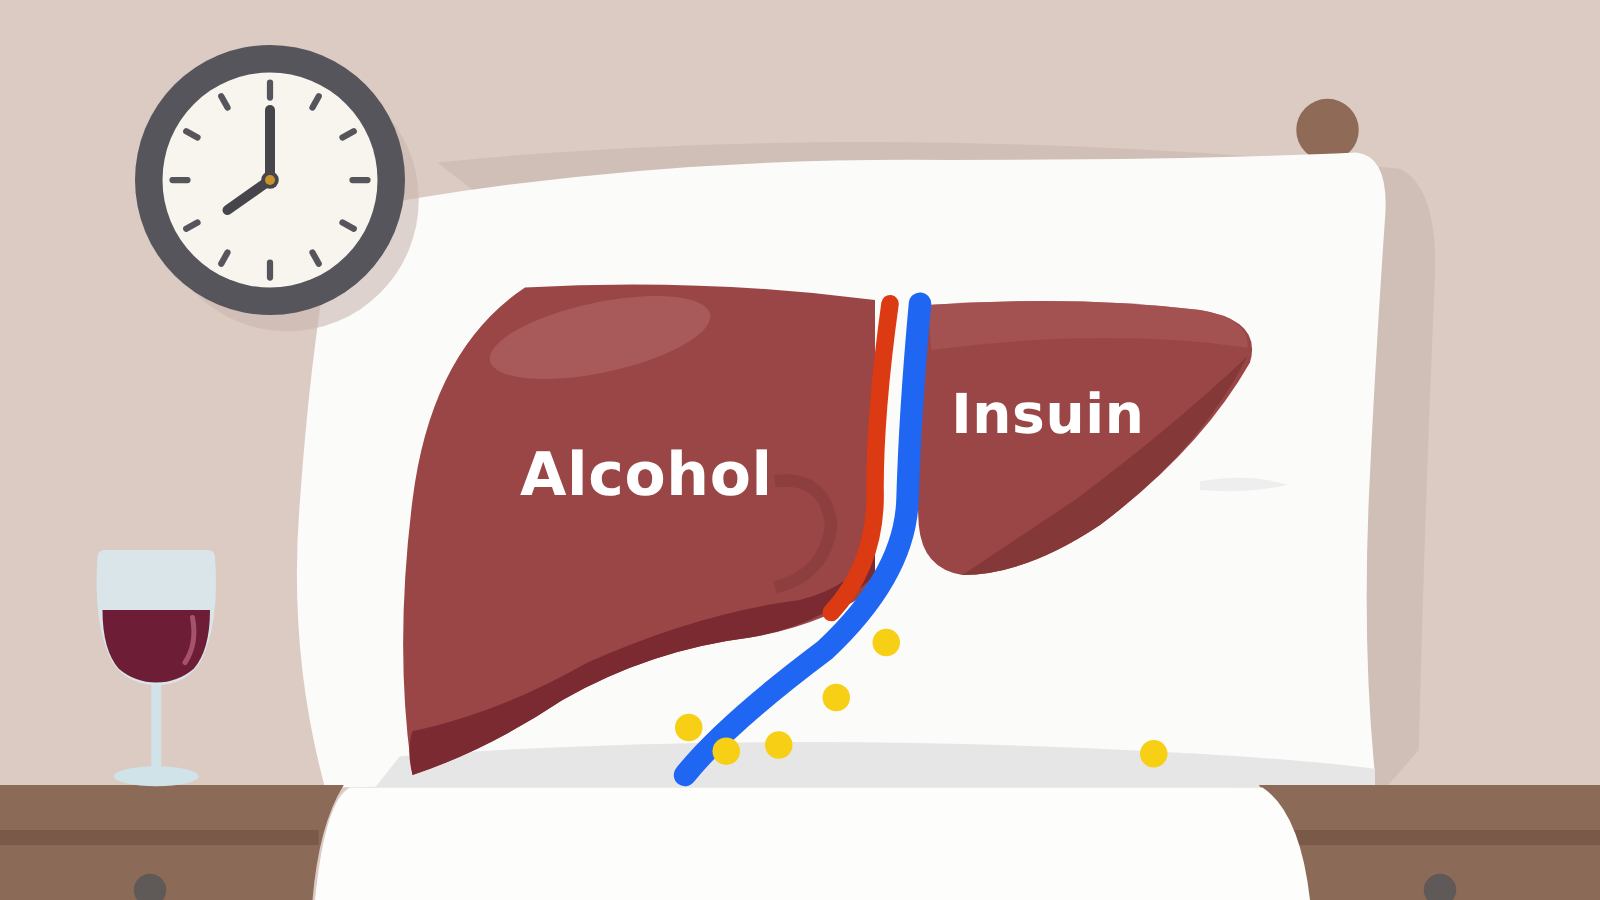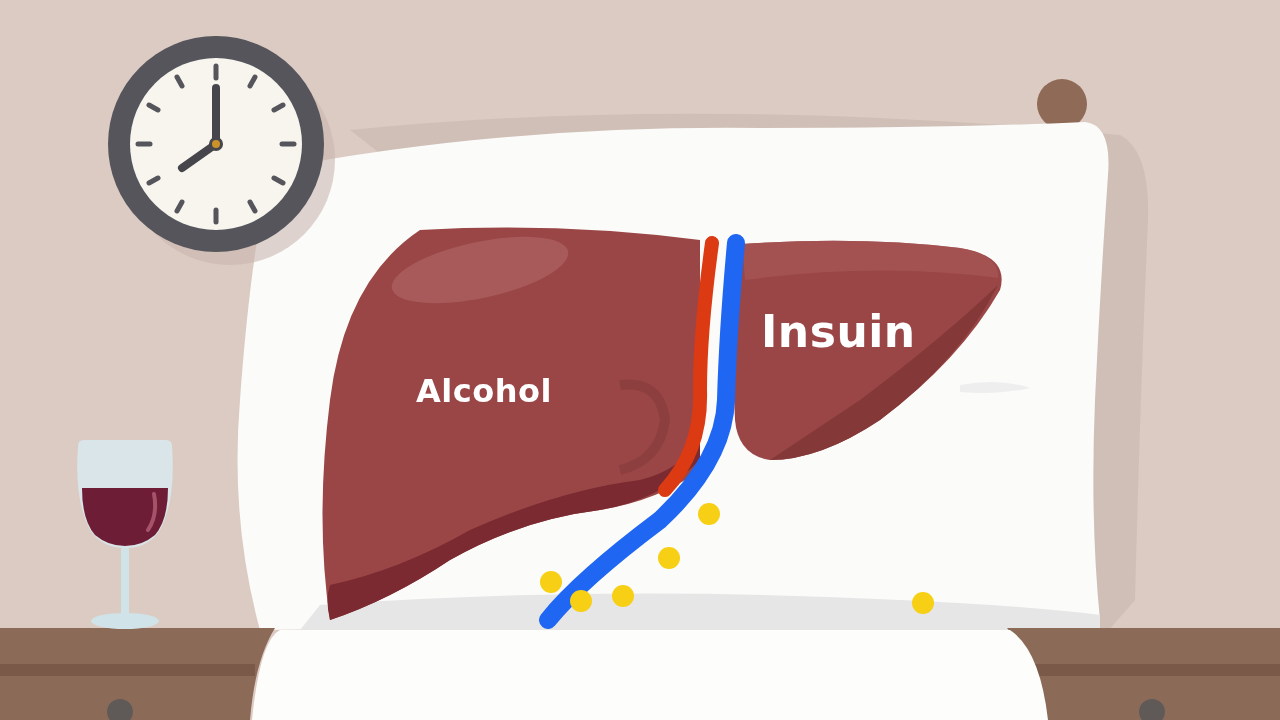--- a/index.html
+++ b/index.html
@@ -1,20 +1,20 @@
 <!DOCTYPE html>
 <html><head>
   <meta charset="utf-8">
   <style>
     html, body { margin: 0; padding: 0; }
     body { width: 1280px; height: 720px; overflow: hidden; background: #dccbc3; position: relative; font-family: "DejaVu Sans", sans-serif; }
     .scene { position: absolute; inset: 0; }
     svg.art { position: absolute; left: 0; top: 0; width: 1280px; height: 720px; }
     .label { position: absolute; color: #ffffff; font-family: "DejaVu Sans", sans-serif; font-weight: bold; letter-spacing: 0.5px; white-space: nowrap; }
-    .label-alcohol { left: 416px; top: 372px; font-size: 32px; }
+    .label-alcohol { left: 416px; top: 352px; font-size: 48px; }
     .label-insulin { left: 761px; top: 306px; font-size: 44px; }
   </style>
 </head>
 <body>
 
 <div class="scene">
   <svg class="art" viewBox="0 0 1280 720" xmlns="http://www.w3.org/2000/svg">
 
     <rect x="0" y="0" width="1280" height="720" fill="#dccbc3"></rect>
 

